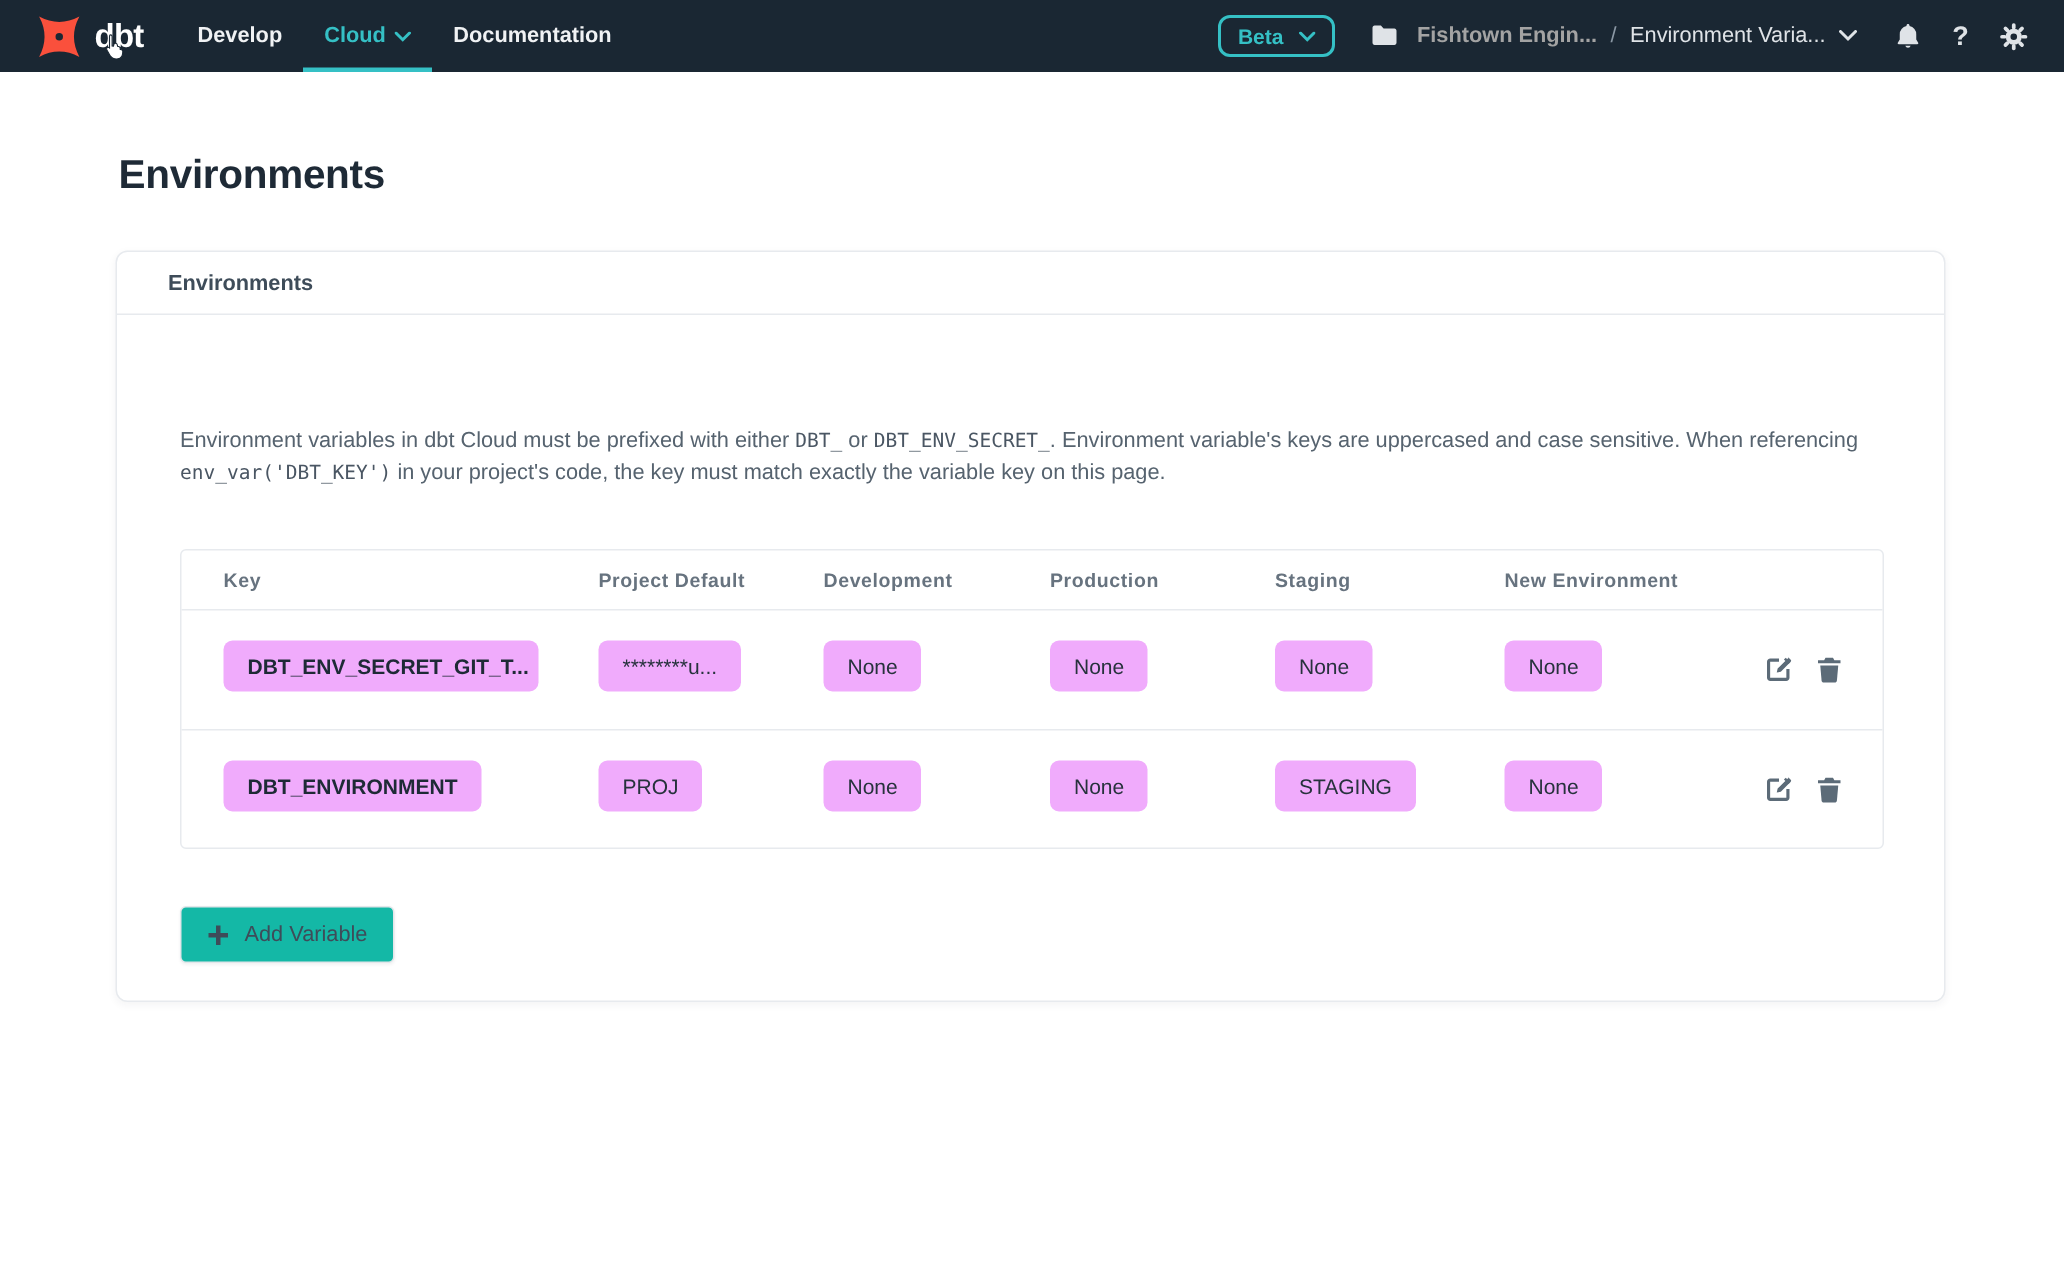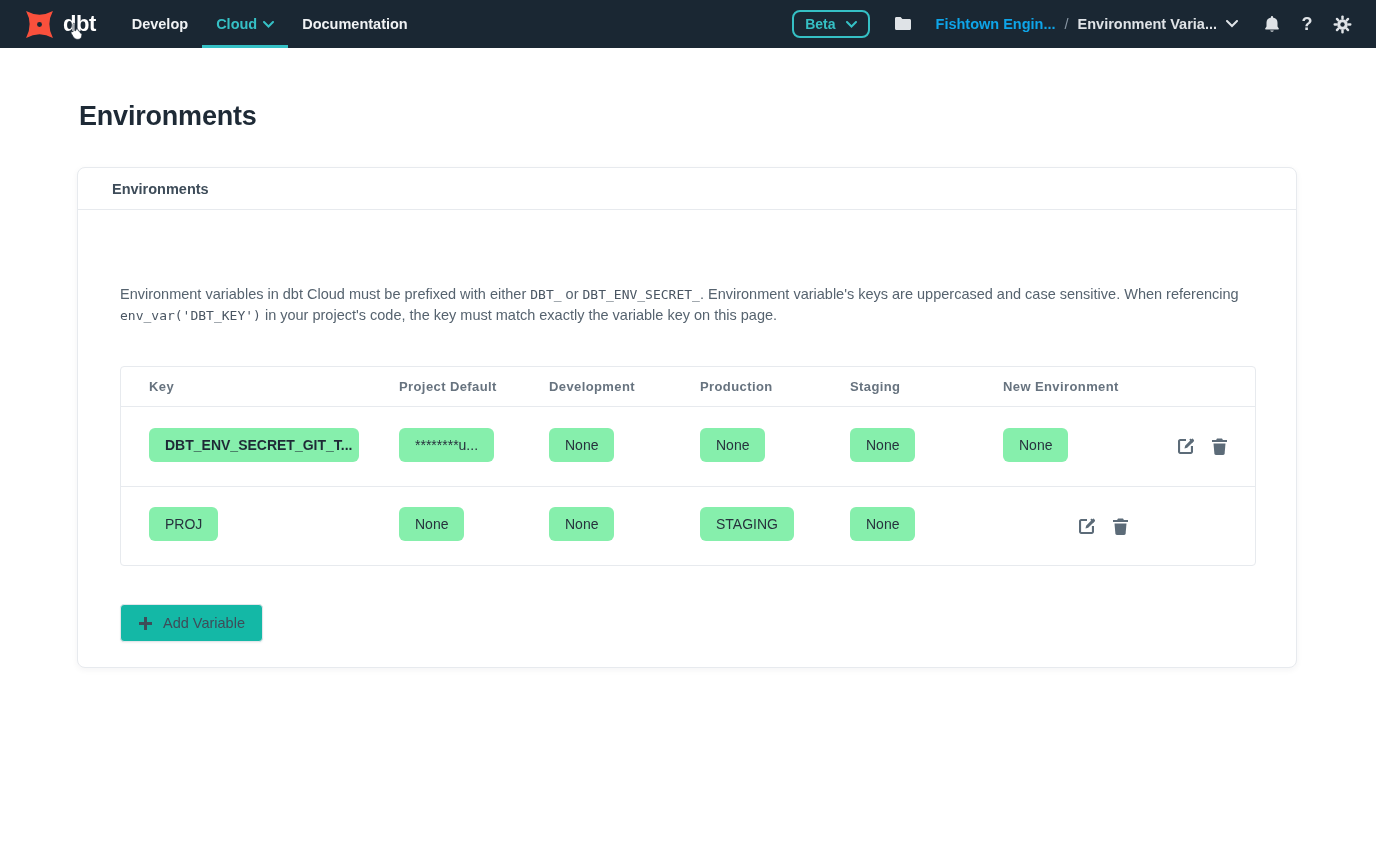--- a/index.html
+++ b/index.html
@@ -21,23 +21,23 @@
   .nav-item.active { color:#35c0c5; }
   .nav-item.active .underline {
     position:absolute; left:0; right:0; bottom:0; height:3px; background:#35c0c5;
   }
   .nav-right { margin-left:auto; display:flex; align-items:center; gap:24px; }
   .beta-badge {
     display:flex; align-items:center; gap:10px; border:2px solid #35c0c5; border-radius:8px;
     color:#35c0c5; font-weight:700; font-size:14px; padding:4px 11px; cursor:pointer;
   }
   .breadcrumb { display:flex; align-items:center; gap:9px; font-size:14.5px; }
-  .crumb-project { display:flex; align-items:flex-start; gap:24px; font-weight:700; color:#0ea5e9; cursor:pointer; }
+  .crumb-project { display:flex; align-items:flex-start; gap:13px; font-weight:700; color:#a3a3a3; cursor:pointer; }
   .crumb-sep { color:#8b98a5; font-weight:400; }
-  .crumb-page { display:flex; align-items:center; gap:9px; font-weight:700; color:#dfe3e7; cursor:pointer; }
+  .crumb-page { display:flex; align-items:center; gap:9px; font-weight:400; color:#dfe3e7; cursor:pointer; }
   .nav-icons { display:flex; align-items:center; gap:15px; }
   .nav-icon-btn { display:flex; align-items:center; justify-content:center; width:20px; height:20px; cursor:pointer; }
   .help-glyph { font-size:18px; font-weight:800; color:#dfe3e7; font-family:"Liberation Sans",sans-serif; }
 
   
   .page-title { margin:53px 0 0 79px; font-size:27px; font-weight:700; color:#1e2a36; letter-spacing:-0.2px; }
 
   .card {
     margin:35px 79px 0 77px; background:#ffffff; border:1px solid #e7eaee;
     border-radius:8px; box-shadow:0 2px 6px rgba(30,42,54,0.05);
@@ -56,21 +56,21 @@
   .code { font-family:"DejaVu Sans Mono",monospace; font-size:13px; color:#4a5663; }
 
   
   .var-table { border:1px solid #e7eaee; border-radius:4px; width:1136px; }
   .t-row { display:grid; grid-template-columns:250px 150px 151px 150px 153px 153px 1fr; align-items:center; padding-left:28px; }
   .t-head { height:40px; border-bottom:1px solid #e7eaee; }
   .t-head .th { font-size:13px; font-weight:700; color:#67737f; letter-spacing:0.4px; }
   .t-body-row { height:79px; }
   .t-body-row + .t-body-row { border-top:1px solid #e7eaee; }
   .chip {
-    display:inline-block; background:#86efac; border-radius:6px; padding:9px 16px;
+    display:inline-block; background:#f0abfc; border-radius:6px; padding:9px 16px;
     font-size:14px; color:#27323d; max-width:210px; white-space:nowrap; overflow:hidden;
   }
   .chip.key { font-weight:700; color:#1e2a36; }
   .actions { display:flex; justify-content:flex-end; align-items:center; gap:14px; padding-right:26px; }
   .icon-btn { cursor:pointer; display:flex; align-items:center; justify-content:center; }
 
   
   .add-btn {
     margin-top:38px; display:inline-flex; align-items:center; gap:10px; background:#14b8a6;
     border:1px solid #e3e6ea; border-radius:4px; padding:10px 17px; font-size:14.5px;
@@ -223,20 +223,21 @@
                 <g fill="#5c6b78">
                   <path d="M7 2.5h5l.9 1.6H17v2H2v-2h4.1L7 2.5z"></path>
                   <path d="M3.5 7.6h12l-.9 10.2c-.1.7-.7 1.2-1.4 1.2H5.8c-.7 0-1.3-.5-1.4-1.2L3.5 7.6z"></path>
                 </g>
               </svg>
           </span>
         </div>
       </div>
 
       <div class="t-row t-body-row">
+        <div><span class="chip key">DBT_ENVIRONMENT</span></div>
         <div><span class="chip">PROJ</span></div>
         <div><span class="chip">None</span></div>
         <div><span class="chip">None</span></div>
         <div><span class="chip">STAGING</span></div>
         <div><span class="chip">None</span></div>
         <div class="actions">
           <span class="icon-btn">
             <svg width="21" height="21" viewBox="0 0 21 21">
                 <g fill="#5c6b78">
                   <path d="M3 5.2C3 4 4 3 5.2 3H11v2.1H5.1v10.8h10.8V10H18v5.8c0 1.2-1 2.2-2.2 2.2H5.2C4 18 3 17 3 15.8V5.2z"></path>

